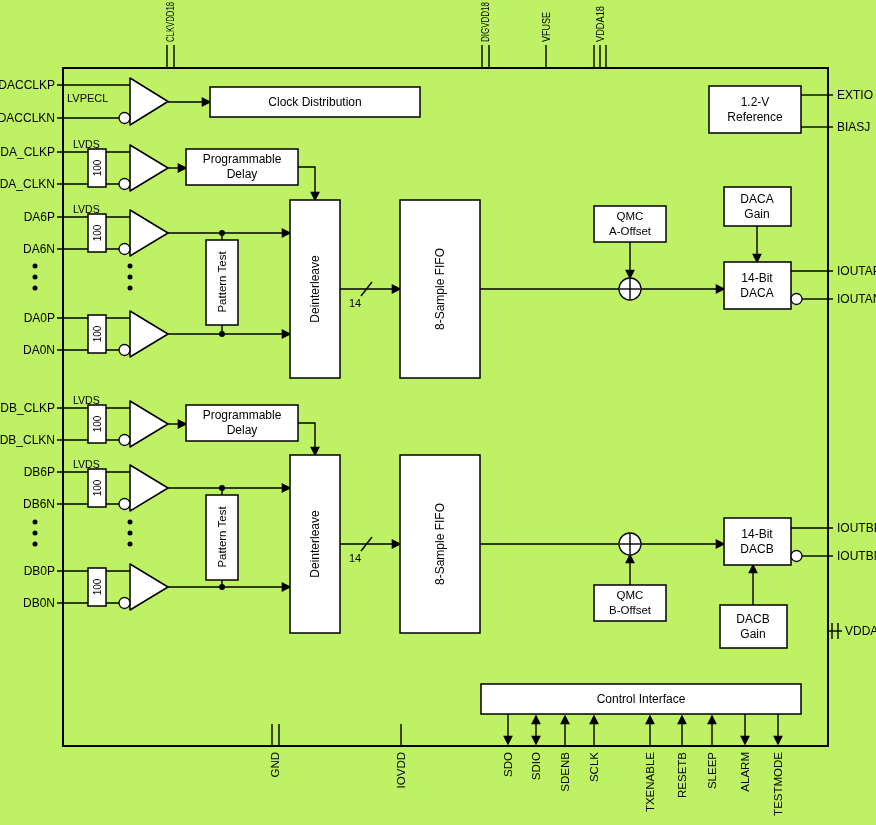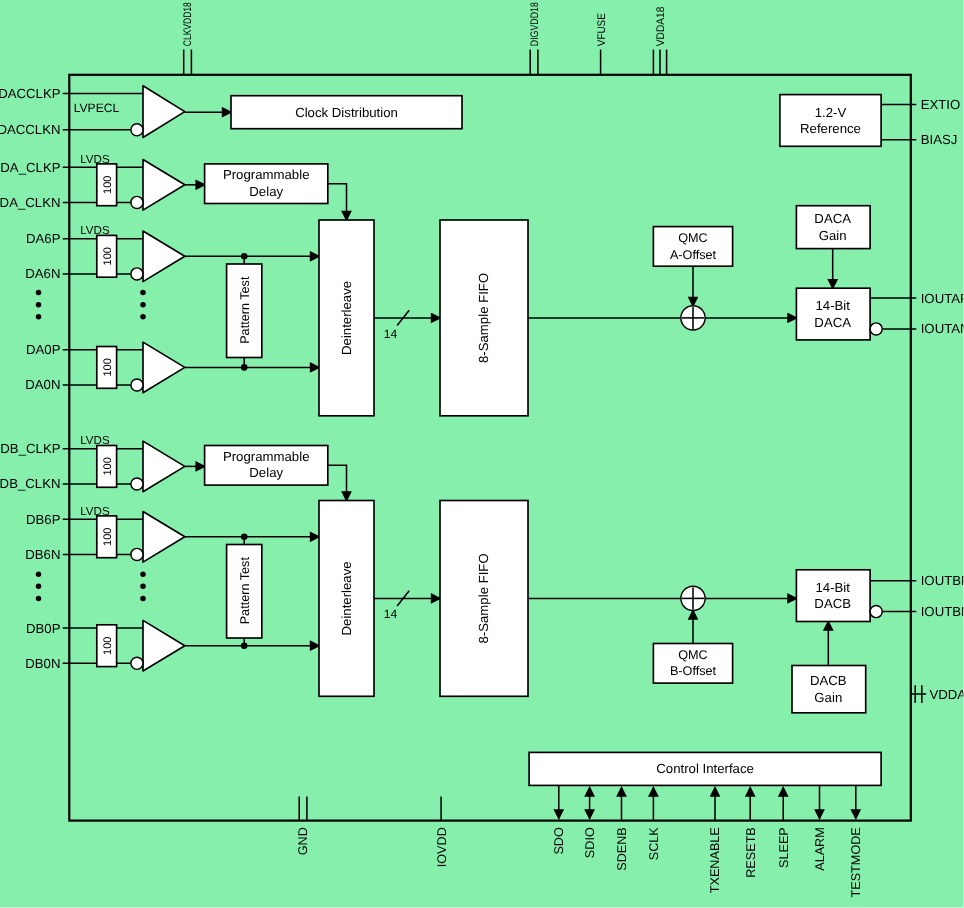--- a/index.html
+++ b/index.html
@@ -1,16 +1,16 @@
 <!DOCTYPE html>
 <html><head>
 <meta charset="utf-8">
 <style>
   html,body { margin:0; padding:0; background:#fff; }
-  #canvas { position:relative; width:876px; height:825px; background:#86efac; overflow:hidden; }
+  #canvas { position:relative; width:876px; height:825px; background:#bef264; overflow:hidden; }
   svg { display:block; }
   svg text { font-family:"Liberation Sans","DejaVu Sans",sans-serif; font-size:12px; fill:#000; }
   .t10  { font-size:10px; }
   .t105 { font-size:10.5px; }
   .t11  { font-size:11px; }
   .t115 { font-size:11.5px; }
   .w    { stroke:#000; stroke-width:1.4; fill:none; }
   .mainbox { fill:none; stroke:#000; stroke-width:2; }
   .blk  { fill:#fff; stroke:#000; stroke-width:1.5; }
   .tri  { fill:#fff; stroke:#000; stroke-width:1.5; stroke-linejoin:round; }

